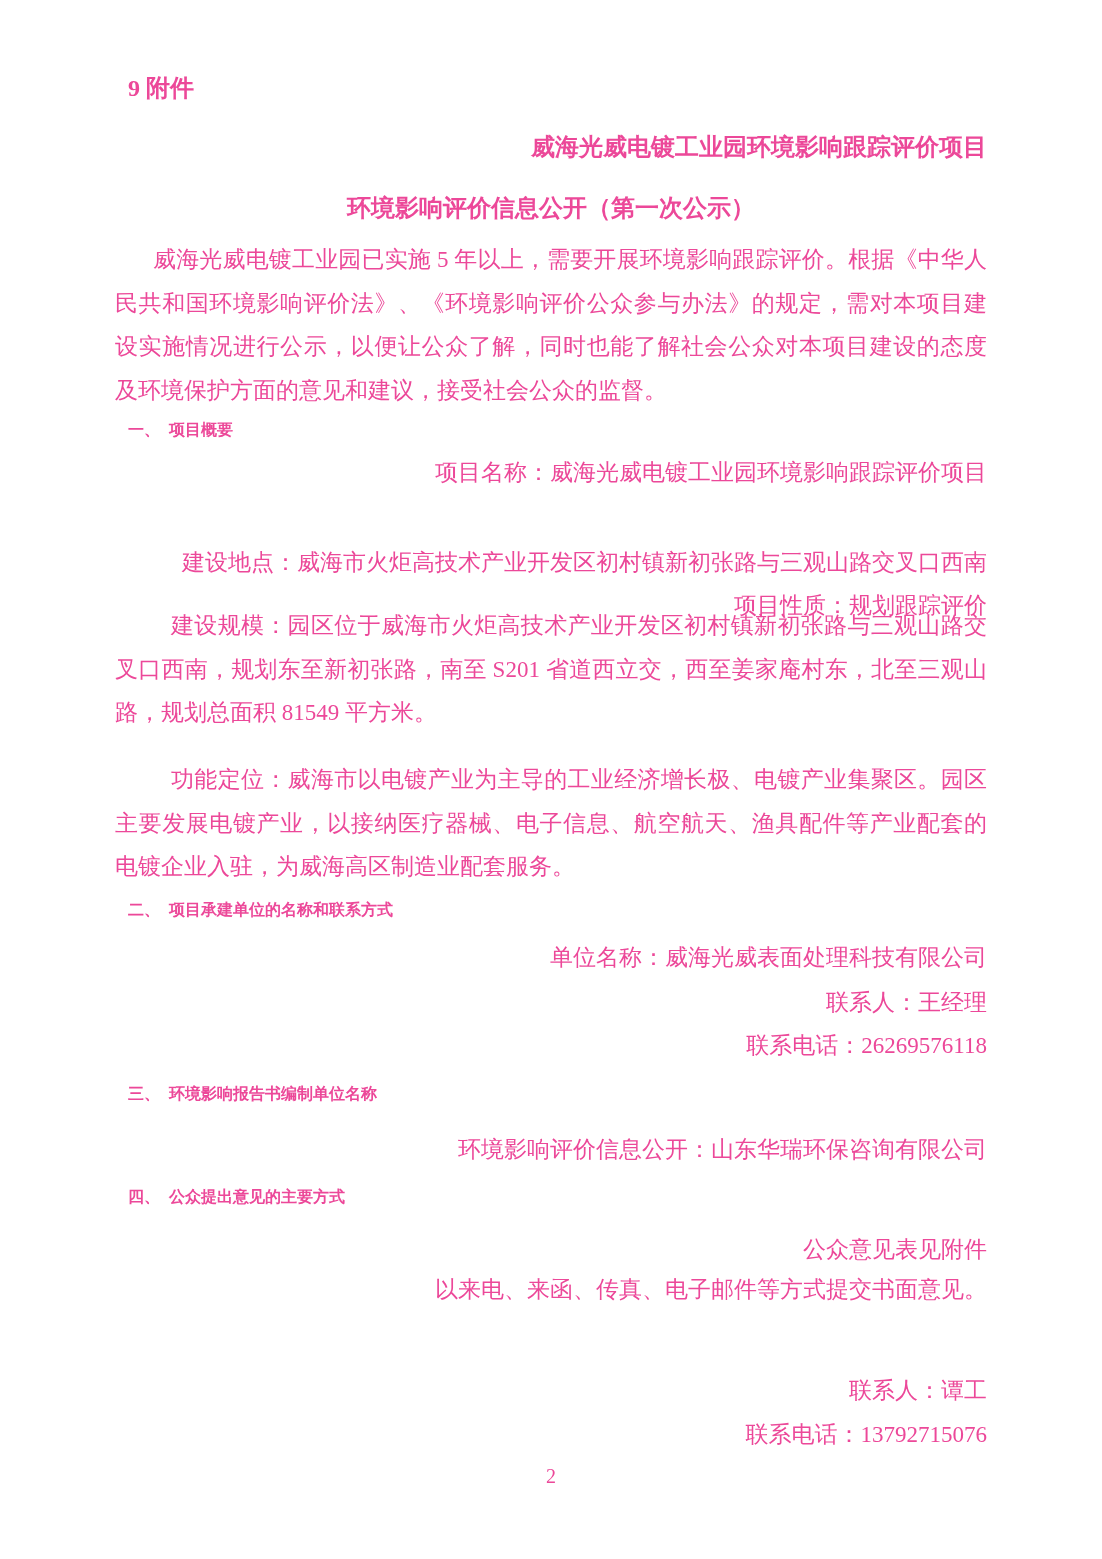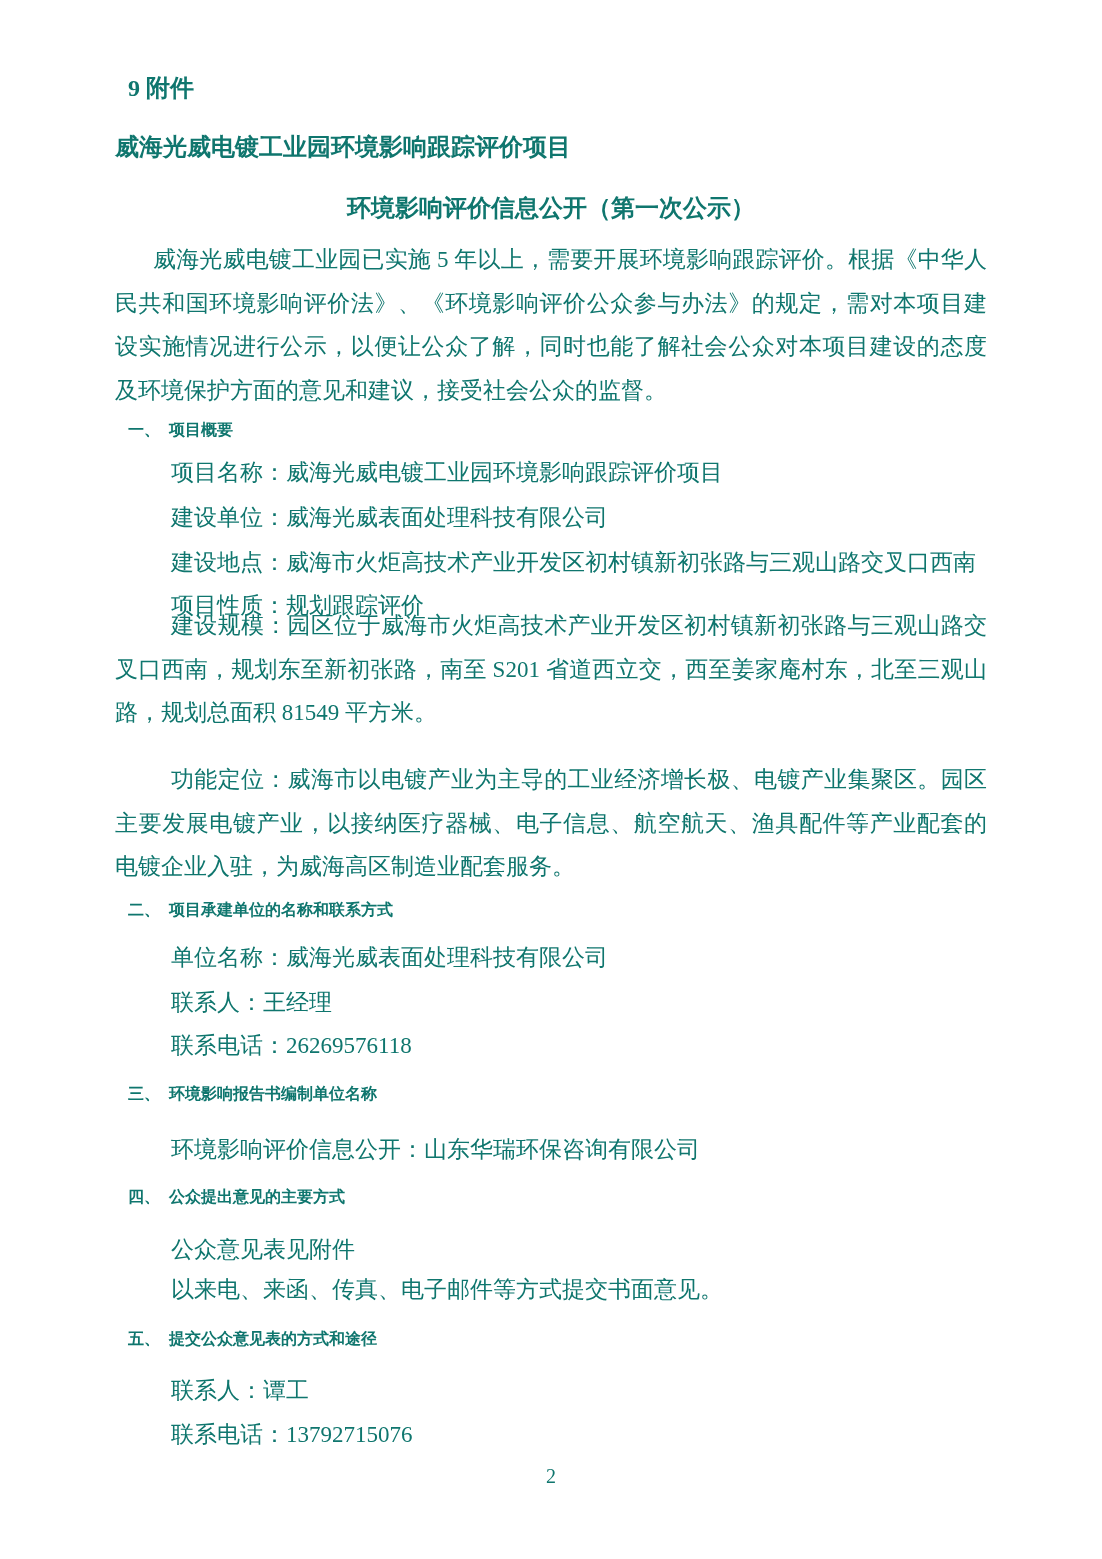--- a/index.html
+++ b/index.html
@@ -1,36 +1,36 @@
 <!DOCTYPE html>
 <html><head>
 <meta charset="utf-8">
 <style>
   html, body { margin: 0; padding: 0; background: #ffffff; }
   .page {
     position: relative;
     width: 1036px;
     height: 1559px;
     background: #ffffff;
-    color: #0f766e;
+    color: #ec4899;
     font-family: "Liberation Serif", "DejaVu Serif", serif;
     overflow: hidden;
   }
   .attachment {
     position: absolute;
     left: 128px; top: 72px;
     font-size: 24px;
     font-weight: bold;
     line-height: 32px;
   }
   .doc-title {
     position: absolute;
     left: 115px; top: 131px;
     width: 872px;
-    text-align: left;
+    text-align: right;
     font-size: 24px;
     font-weight: bold;
     line-height: 32px;
   }
   .doc-subtitle {
     position: absolute;
     left: 115px; top: 194px;
     width: 872px;
     text-align: center;
     font-size: 24px;
@@ -49,20 +49,21 @@
     text-align: justify;
     text-indent: 56px;
   }
   .intro {
     text-indent: 38px;
   }
   .item {
     text-indent: 56px;
     white-space: nowrap;
     line-height: 44px;
+    text-align: right;
   }
   .heading {
     position: absolute;
     left: 128px;
     width: 860px;
     font-size: 16px;
     font-weight: bold;
     line-height: 36px;
     white-space: nowrap;
   }
@@ -85,41 +86,39 @@
 
   <div class="doc-title">威海光威电镀工业园环境影响跟踪评价项目</div>
 
   <div class="doc-subtitle">环境影响评价信息公开（第一次公示）</div>
 
   <div class="line para intro" style="top:238px">威海光威电镀工业园已实施 5 年以上，需要开展环境影响跟踪评价。根据《中华人民共和国环境影响评价法》、《环境影响评价公众参与办法》的规定，需对本项目建设实施情况进行公示，以便让公众了解，同时也能了解社会公众对本项目建设的态度及环境保护方面的意见和建议，接受社会公众的监督。</div>
 
   <div class="heading" style="top:412px"><span class="sec-num">一、</span><span>项目概要</span></div>
 
   <div class="line item" style="top:451px">项目名称：威海光威电镀工业园环境影响跟踪评价项目</div>
-  <div class="line item" style="top:496px">建设单位：威海光威表面处理科技有限公司</div>
   <div class="line item" style="top:541px">建设地点：威海市火炬高技术产业开发区初村镇新初张路与三观山路交叉口西南</div>
   <div class="line item" style="top:584px">项目性质：规划跟踪评价</div>
   <div class="line para" style="top:604px">建设规模：园区位于威海市火炬高技术产业开发区初村镇新初张路与三观山路交叉口西南，规划东至新初张路，南至 S201 省道西立交，西至姜家庵村东，北至三观山路，规划总面积 81549 平方米。</div>
   <div class="line para" style="top:758px">功能定位：威海市以电镀产业为主导的工业经济增长极、电镀产业集聚区。园区主要发展电镀产业，以接纳医疗器械、电子信息、航空航天、渔具配件等产业配套的电镀企业入驻，为威海高区制造业配套服务。</div>
 
   <div class="heading" style="top:892px"><span class="sec-num">二、</span><span>项目承建单位的名称和联系方式</span></div>
 
   <div class="line item" style="top:936px">单位名称：威海光威表面处理科技有限公司</div>
   <div class="line item" style="top:981px">联系人：王经理</div>
   <div class="line item" style="top:1024px">联系电话：26269576118</div>
 
   <div class="heading" style="top:1076px"><span class="sec-num">三、</span><span>环境影响报告书编制单位名称</span></div>
 
   <div class="line item" style="top:1128px">环境影响评价信息公开：山东华瑞环保咨询有限公司</div>
 
   <div class="heading" style="top:1179px"><span class="sec-num">四、</span><span>公众提出意见的主要方式</span></div>
 
   <div class="line item" style="top:1228px">公众意见表见附件</div>
   <div class="line item" style="top:1268px">以来电、来函、传真、电子邮件等方式提交书面意见。</div>
 
-  <div class="heading" style="top:1321px"><span class="sec-num">五、</span><span>提交公众意见表的方式和途径</span></div>
 
   <div class="line item" style="top:1369px">联系人：谭工</div>
   <div class="line item" style="top:1413px">联系电话：13792715076</div>
 
   <div class="page-number">2</div>
 
 </div>
 
 </body></html>

